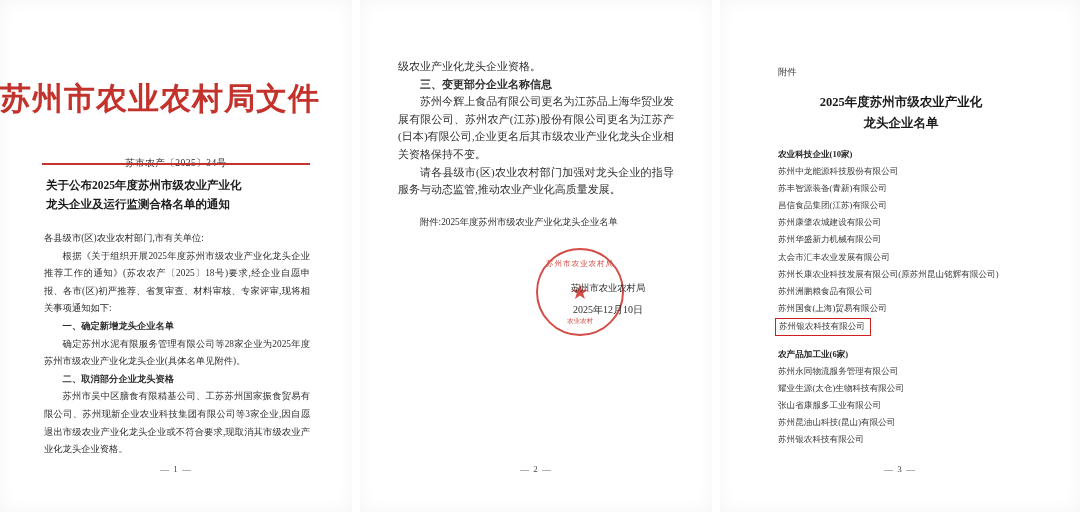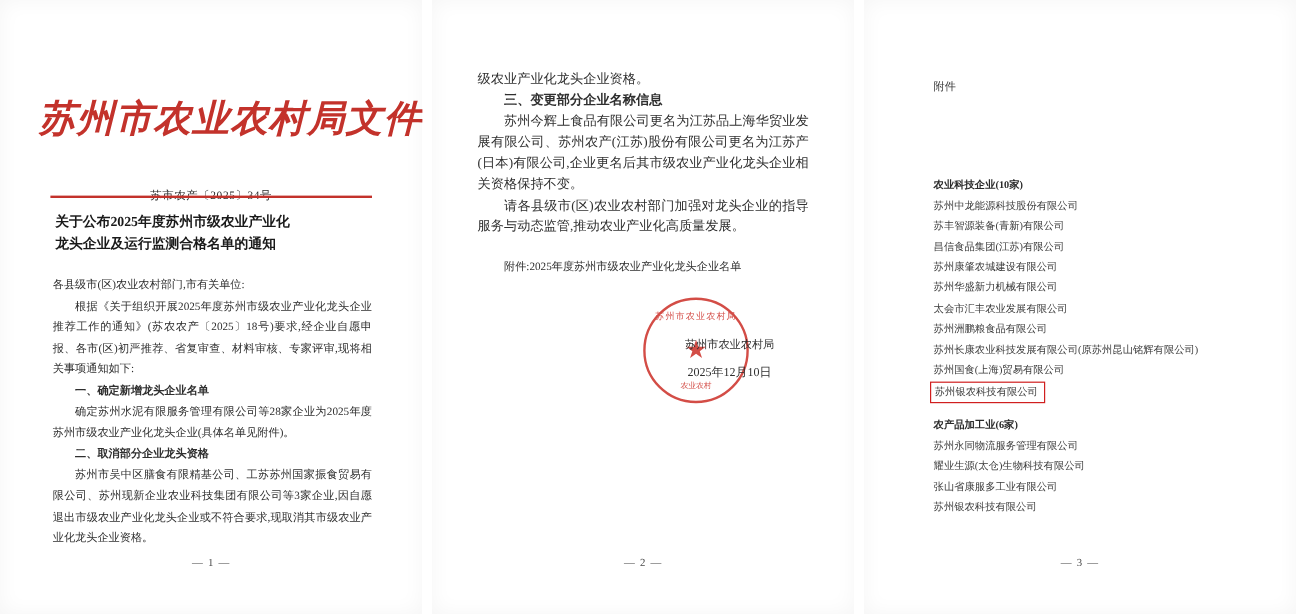--- a/index.html
+++ b/index.html
@@ -37,28 +37,27 @@
     position: absolute;
     inset: 0;
   }
 
   
   .p1-title {
     position: absolute;
     top: 78px;
     left: 0;
     width: 100%;
-    text-align: right;
+    text-align: left;
     color: #c3322b;
     font-size: 31px;
     font-weight: bold;
     letter-spacing: 1px;
     font-family: "Liberation Serif", "DejaVu Serif", serif;
     white-space: nowrap;
-    font-style: italic;
   }
   .p1-docno {
     position: absolute;
     top: 146px;
     left: 0;
     width: 100%;
     text-align: center;
     font-size: 9.5px;
     color: #2b2b2b;
     letter-spacing: 0.5px;
@@ -274,34 +273,39 @@
     <div class="p2-signer">苏州市农业农村局</div>
     <div class="p2-date">2025年12月10日</div>
 
     <div class="pagenum">— 2 —</div>
   </div>
 </div>
 
 <div class="scan page3">
   <div class="inner">
     <div class="p3-attach-label">附件</div>
+    <div class="p3-title">
+      <div>2025年度苏州市级农业产业化</div>
+      <div>龙头企业名单</div>
+    </div>
     <div class="p3-list" id="company-list">
         <div class="p3-group-head">农业科技企业(10家)</div>
         <div class="p3-item">苏州中龙能源科技股份有限公司</div>
         <div class="p3-item">苏丰智源装备(青新)有限公司</div>
         <div class="p3-item">昌信食品集团(江苏)有限公司</div>
         <div class="p3-item">苏州康肇农城建设有限公司</div>
         <div class="p3-item">苏州华盛新力机械有限公司</div>
         <div class="p3-item">太会市汇丰农业发展有限公司</div>
+        <div class="p3-item">苏州长康农业科技发展有限公司(原苏州昆山铭辉有限公司)</div>
         <div class="p3-item">苏州洲鹏粮食品有限公司</div>
-        <div class="p3-item">苏州长康农业科技发展有限公司(原苏州昆山铭辉有限公司)</div>
         <div class="p3-item">苏州国食(上海)贸易有限公司</div>
         <div class="p3-item"><span class="highlight-box">苏州银农科技有限公司</span></div>
         <div class="p3-spacer"></div>
         <div class="p3-group-head">农产品加工业(6家)</div>
         <div class="p3-item">苏州永同物流服务管理有限公司</div>
         <div class="p3-item">耀业生源(太仓)生物科技有限公司</div>
         <div class="p3-item">张山省康服多工业有限公司</div>
+        <div class="p3-item">苏州昆油山科技(昆山)有限公司</div>
         <div class="p3-item">苏州银农科技有限公司</div>
       </div>
     <div class="pagenum">— 3 —</div>
   </div>
 </div>
 
 </body></html>

